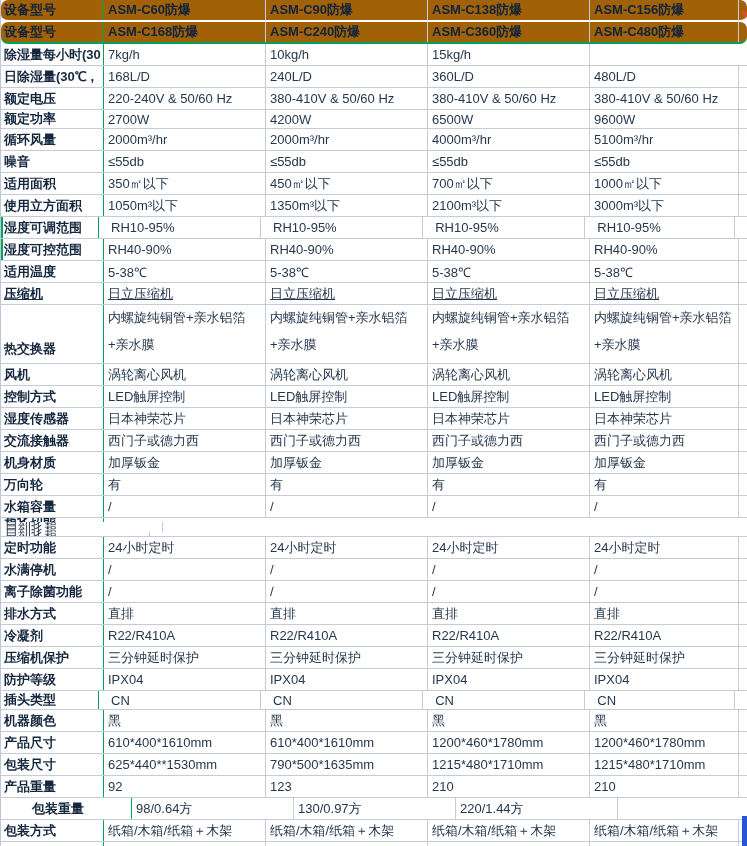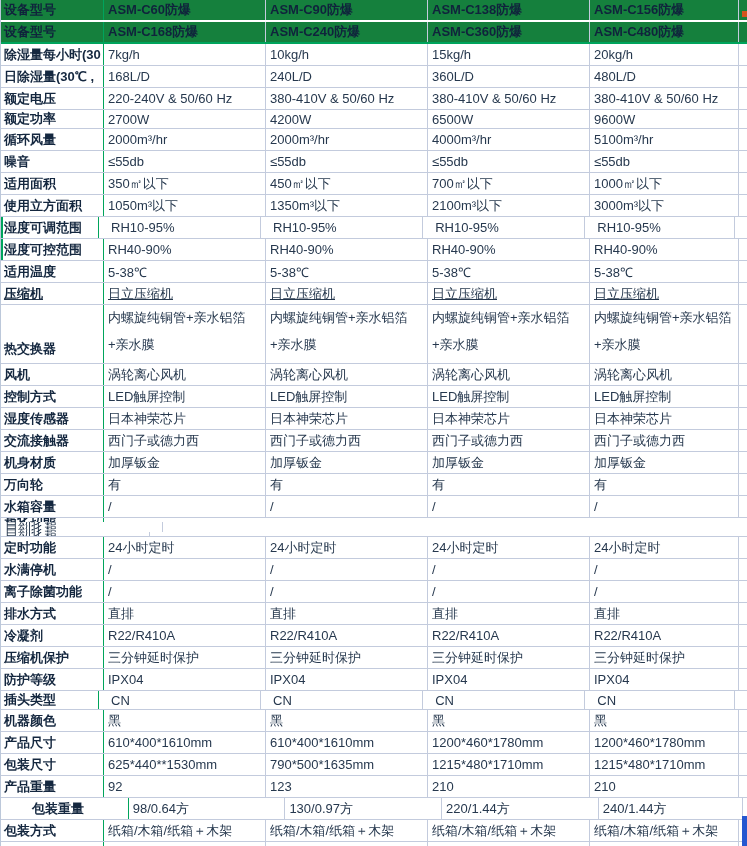--- a/index.html
+++ b/index.html
@@ -24,21 +24,21 @@
     border-right:1px solid #c3cbdd;
   }
   .c0{width:103px;padding-left:3px;border-right:1px solid #00a45c;}
   .c1{width:162px;}
   .c2{width:162px;}
   .c3{width:162px;}
   .c4{width:149px;}
   .c5{flex:1;border-right:none;}
   .label{font-weight:bold;color:#14273f;}
   
-  .hrow{background:#15803d;border-bottom:2px solid #ffffff;}
+  .hrow{background:#a16207;border-bottom:2px solid #ffffff;border-radius:7px;}
   .hrow .cell{font-weight:bold;color:#10233c;font-size:13px;}
   .hrow2{border-bottom:2px solid #00a45c;}
   
   .tall .cell{align-items:flex-end;padding-bottom:5px;}
   .tall .val{white-space:normal;line-height:27px;}
   
   .greenleft .c0{box-shadow:inset 2px 0 0 #00a45c;}
   
   .marker{position:absolute;top:11px;right:-1px;width:6px;height:6px;background:#d3541e;}
   .bluebar{position:absolute;top:816px;right:0;width:5px;height:30px;background:#2456d0;}
@@ -63,21 +63,20 @@
       <div class="cell c2 val">ASM-C240防爆</div>
       <div class="cell c3 val">ASM-C360防爆</div>
       <div class="cell c4 val">ASM-C480防爆</div>
       <div class="cell c5 edge"></div>
     </div>
       <div class="row" style="height: 22px;">
       <div class="cell c0 label">除湿量每小时(30</div>
       <div class="cell c1 val">7kg/h</div>
       <div class="cell c2 val">10kg/h</div>
       <div class="cell c3 val">15kg/h</div>
-      <div class="cell c4 val">20kg/h</div>
       <div class="cell c5 edge"></div>
     </div>
       <div class="row" style="height: 22px;">
       <div class="cell c0 label">日除湿量(30℃ ,</div>
       <div class="cell c1 val">168L/D</div>
       <div class="cell c2 val">240L/D</div>
       <div class="cell c3 val">360L/D</div>
       <div class="cell c4 val">480L/D</div>
       <div class="cell c5 edge"></div>
     </div>
@@ -327,21 +326,20 @@
       <div class="cell c2 val">123</div>
       <div class="cell c3 val">210</div>
       <div class="cell c4 val">210</div>
       <div class="cell c5 edge"></div>
     </div>
       <div class="row" style="height: 22px; padding-left: 28px;">
       <div class="cell c0 label">包装重量</div>
       <div class="cell c1 val">98/0.64方</div>
       <div class="cell c2 val">130/0.97方</div>
       <div class="cell c3 val">220/1.44方</div>
-      <div class="cell c4 val">240/1.44方</div>
       <div class="cell c5 edge"></div>
     </div>
       <div class="row" style="height: 22px;">
       <div class="cell c0 label">包装方式</div>
       <div class="cell c1 val">纸箱/木箱/纸箱＋木架</div>
       <div class="cell c2 val">纸箱/木箱/纸箱＋木架</div>
       <div class="cell c3 val">纸箱/木箱/纸箱＋木架</div>
       <div class="cell c4 val">纸箱/木箱/纸箱＋木架</div>
       <div class="cell c5 edge"></div>
     </div>

